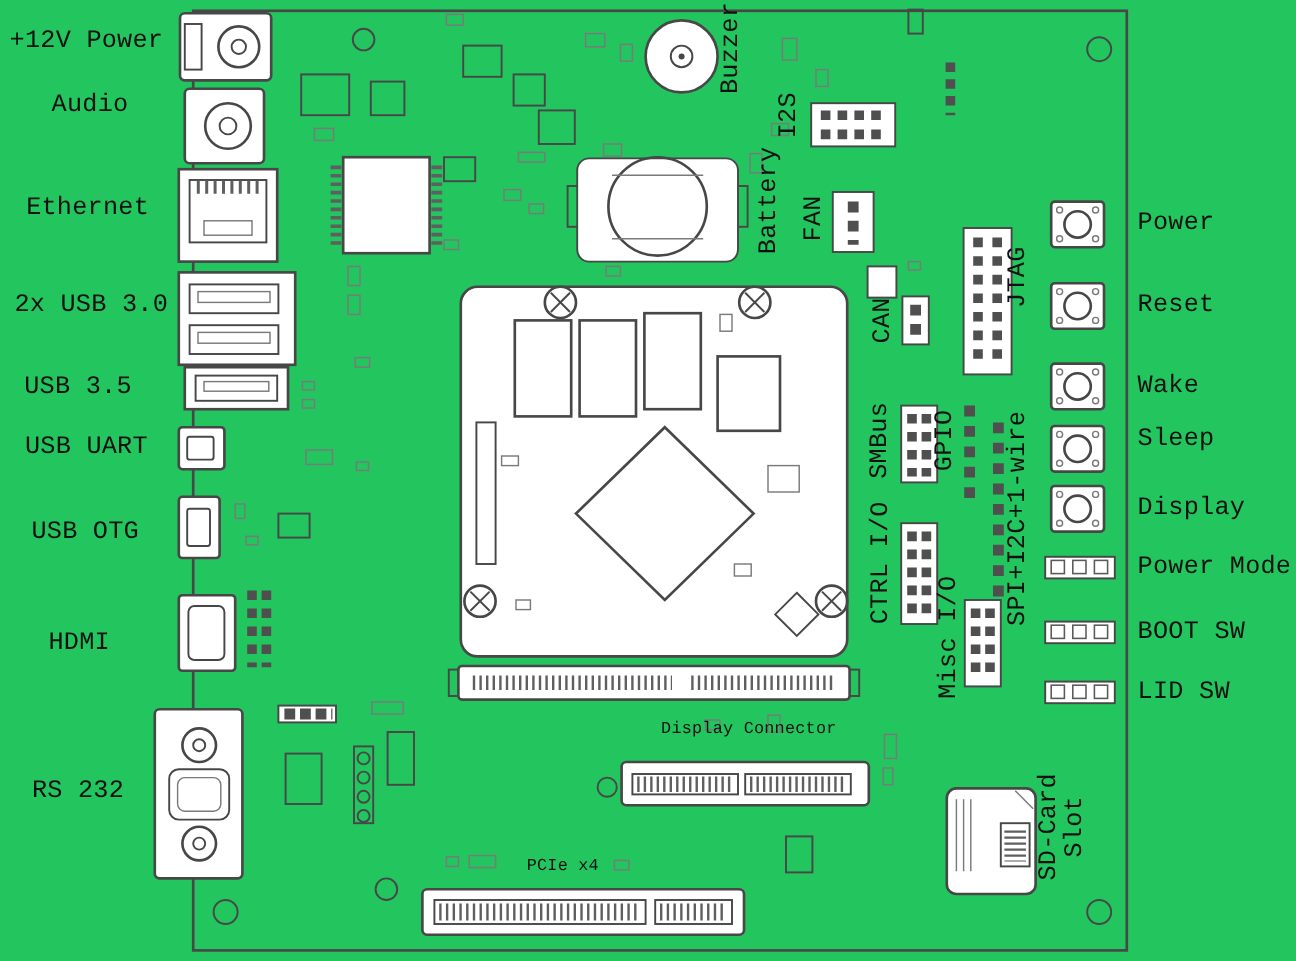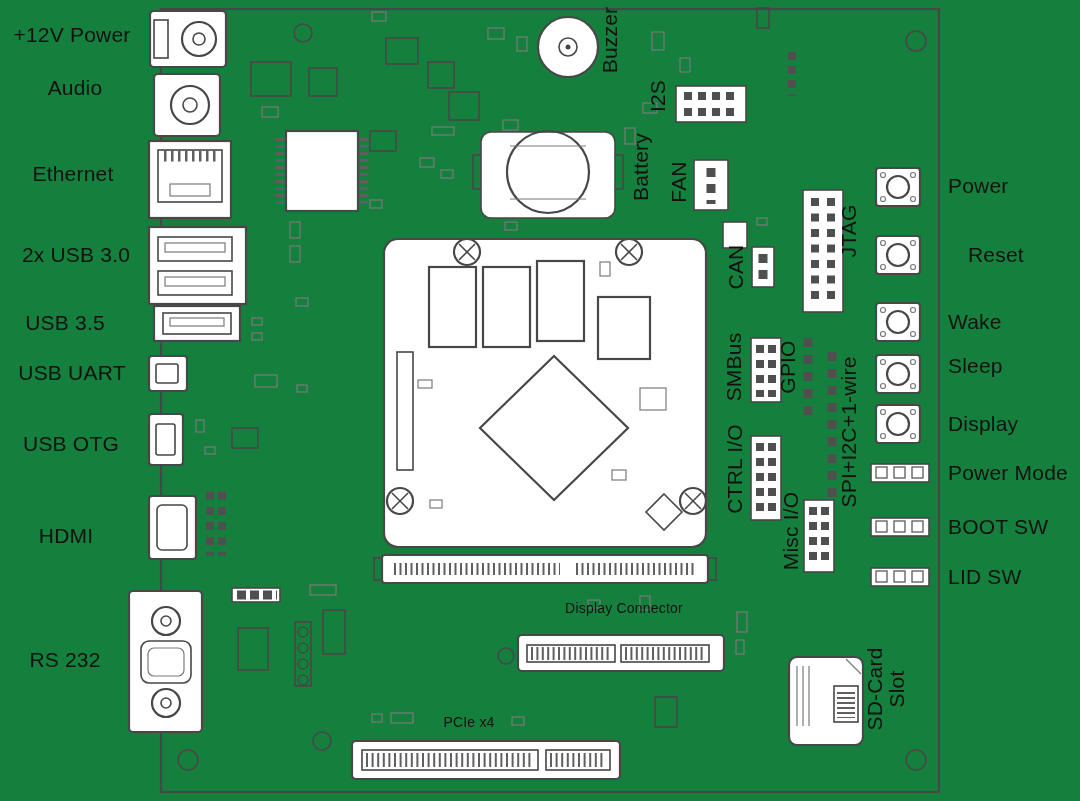--- a/index.html
+++ b/index.html
@@ -1,20 +1,20 @@
 <!DOCTYPE html>
 <html><head>
 <meta charset="utf-8">
 <title>Diagram</title>
 <style>
   * { margin:0; padding:0; box-sizing:border-box; }
   html,body { background:#fff; }
   #stage {
-    position:relative; width:1080px; height:801px; background:#15803d;
-    overflow:hidden; font-family:Liberation Sans, sans-serif;
+    position:relative; width:1080px; height:801px; background:#22c55e;
+    overflow:hidden; font-family:Liberation Mono, monospace;
   }
   #board-svg { position:absolute; left:0; top:0; }
   .lbl {
     position:absolute; font-size:21px; color:#111; white-space:nowrap;
     transform:translate(-50%,-50%); letter-spacing:.2px;
   }
   .lbl.right-side { transform:translate(0,-50%); }
   .lbl.rot { transform:translate(-50%,-50%) rotate(-90deg); }
   .lbl.rot-wrap { white-space:normal; width:96px; text-align:center; line-height:1.05; }
   .lbl.big { font-size:14px; }
@@ -375,21 +375,21 @@
   <div class="lbl" style="left:75px;top:88px">Audio</div>
   <div class="lbl" style="left:73px;top:174px">Ethernet</div>
   <div class="lbl" style="left:76px;top:255px">2x USB 3.0</div>
   <div class="lbl" style="left:65px;top:323px">USB 3.5</div>
   <div class="lbl" style="left:72px;top:373px">USB UART</div>
   <div class="lbl" style="left:71px;top:444px">USB OTG</div>
   <div class="lbl" style="left:66px;top:536px">HDMI</div>
   <div class="lbl" style="left:65px;top:660px">RS 232</div>
 
   <div class="lbl right-side" style="left:948px;top:186px">Power</div>
-  <div class="lbl right-side" style="left:968px;top:255px">Reset</div>
+  <div class="lbl right-side" style="left:948px;top:255px">Reset</div>
   <div class="lbl right-side" style="left:948px;top:322px">Wake</div>
   <div class="lbl right-side" style="left:948px;top:366px">Sleep</div>
   <div class="lbl right-side" style="left:948px;top:424px">Display</div>
   <div class="lbl right-side" style="left:948px;top:473px">Power Mode</div>
   <div class="lbl right-side" style="left:948px;top:527px">BOOT SW</div>
   <div class="lbl right-side" style="left:948px;top:577px">LID SW</div>
 
   <div class="lbl rot" style="left:610px;top:40px">Buzzer</div>
   <div class="lbl rot" style="left:658px;top:96px">I2S</div>
   <div class="lbl rot" style="left:641px;top:167px">Battery</div>

